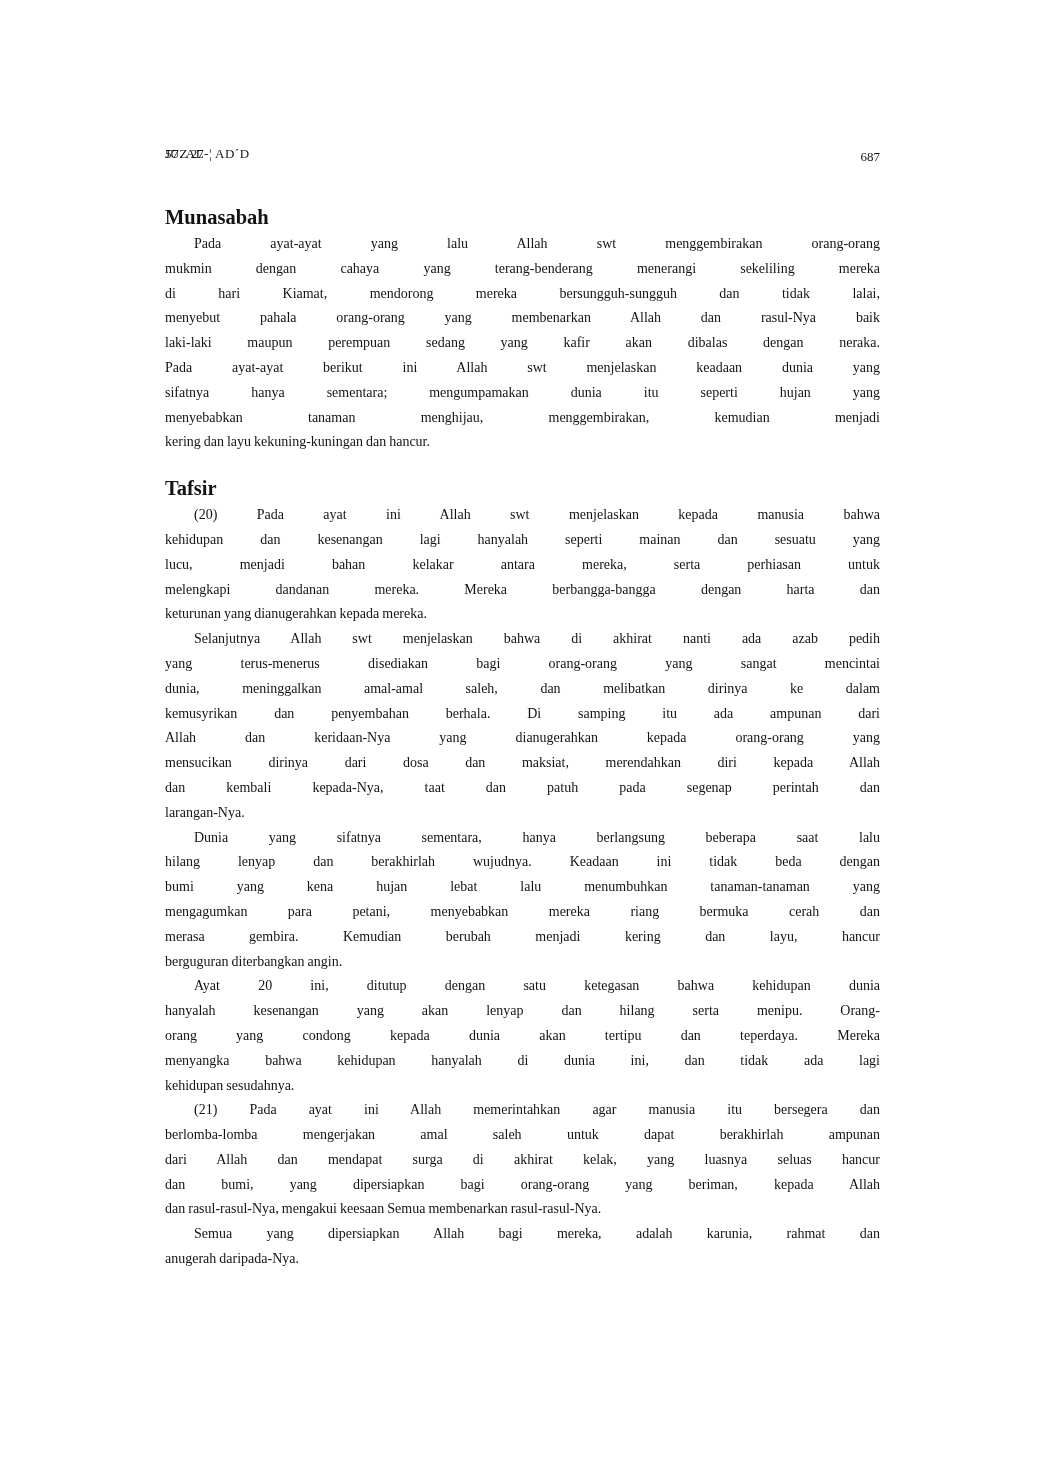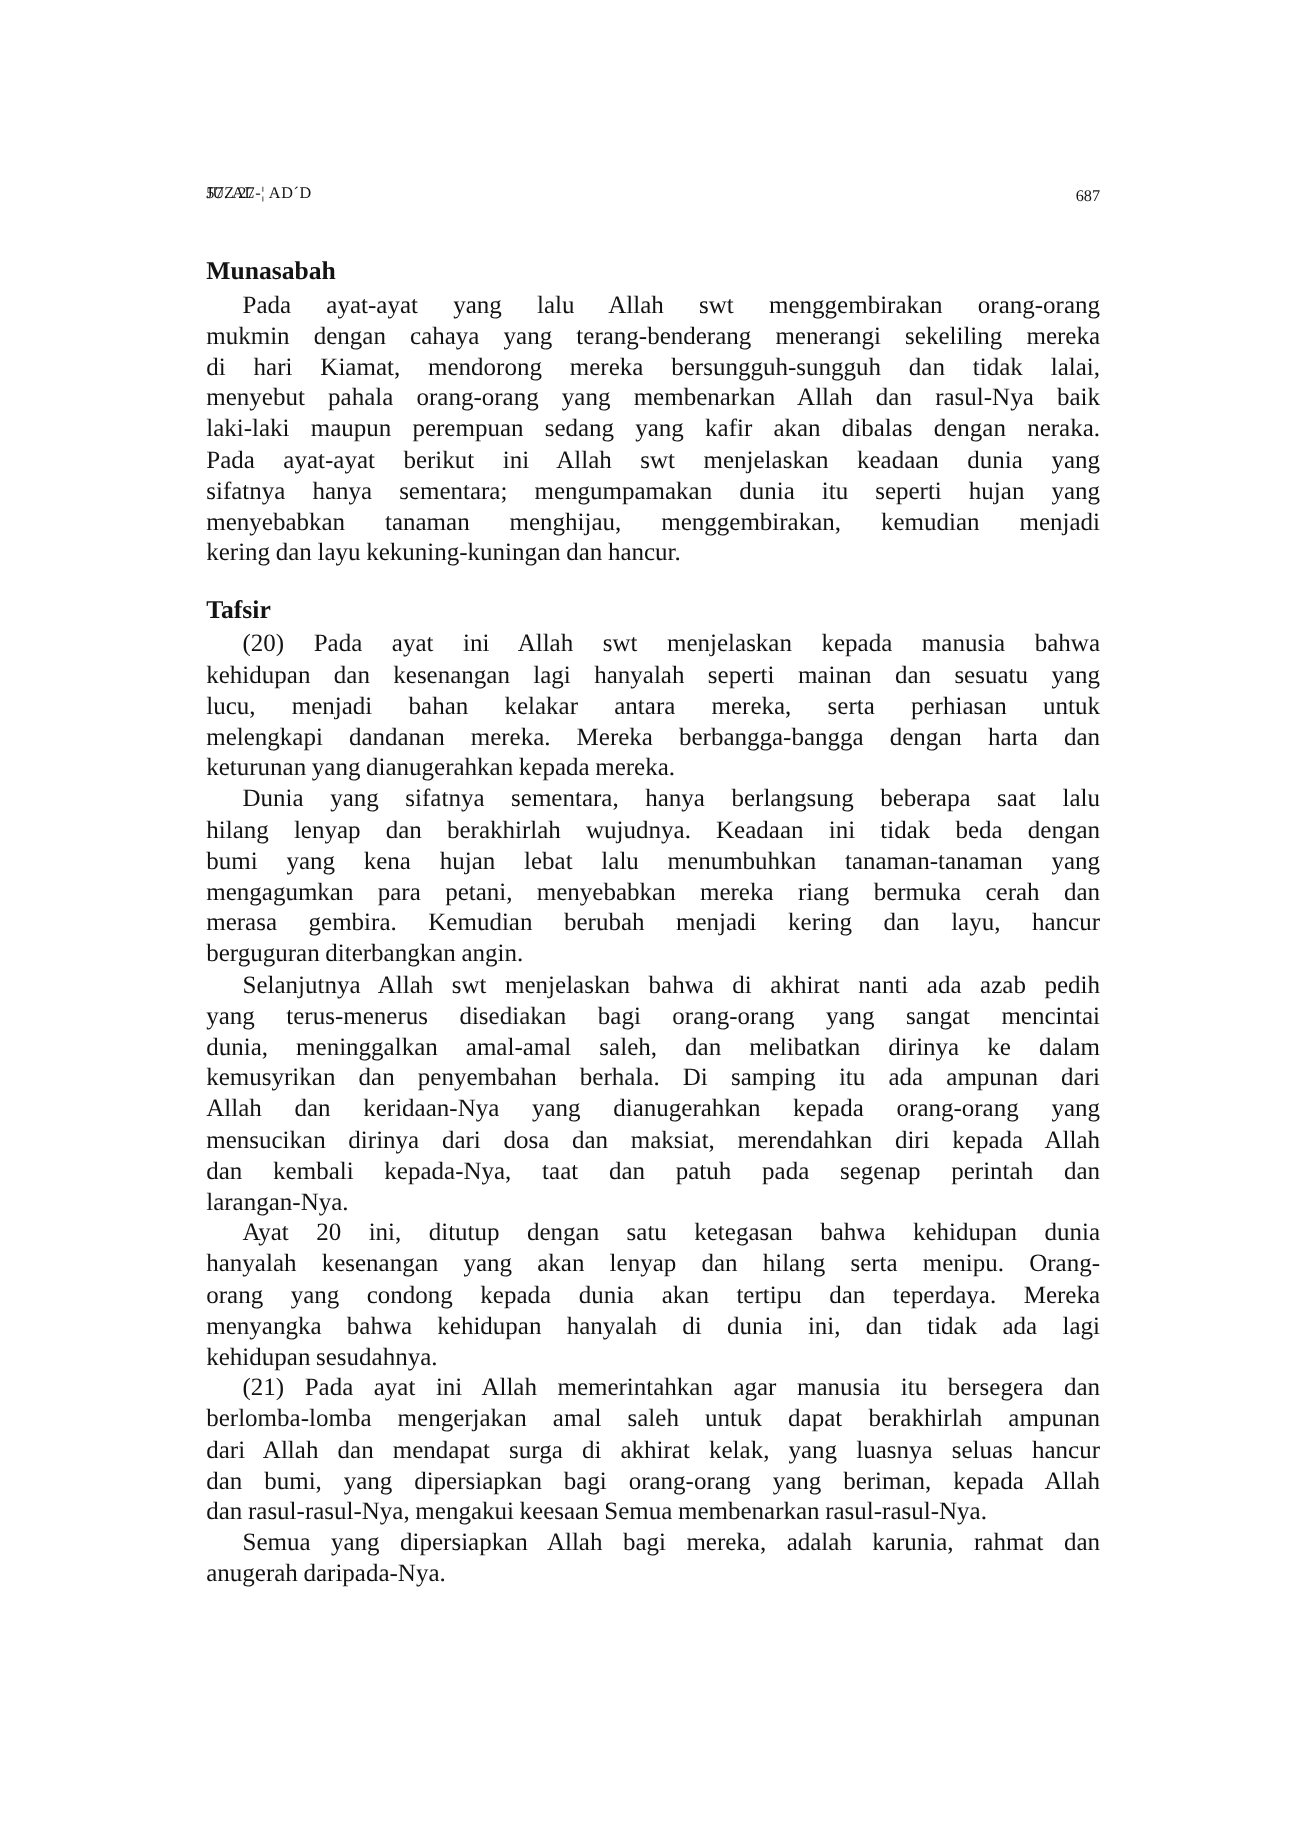--- a/index.html
+++ b/index.html
@@ -44,21 +44,21 @@
   .section-tafsir {
     margin-top: 21px;
   }
   .heading {
     font-weight: bold;
     font-size: 20.5px;
     line-height: 25px;
     margin-bottom: 2px;
   }
   .para {
-    font-size: 20px;
+    font-size: 14px;
     line-height: 24.8px;
   }
   .line {
     text-align: justify;
     text-align-last: justify;
     word-spacing: -0.5px;
     hyphens: none;
   }
   .line.last {
     text-align-last: left;
@@ -98,36 +98,36 @@
     <div class="heading">Tafsir</div>
     <div class="paras">
         <div class="para">
           <div class="line first">(20) Pada ayat ini Allah swt menjelaskan kepada manusia bahwa</div>
           <div class="line">kehidupan dan kesenangan lagi hanyalah seperti mainan dan sesuatu yang</div>
           <div class="line">lucu, menjadi bahan kelakar antara mereka, serta perhiasan untuk</div>
           <div class="line">melengkapi dandanan mereka. Mereka berbangga-bangga dengan harta dan</div>
           <div class="line last">keturunan yang dianugerahkan kepada mereka.</div>
         </div>
         <div class="para">
-          <div class="line first">Dunia yang sifatnya sementara, hanya berlangsung beberapa saat lalu</div>
-          <div class="line">hilang lenyap dan berakhirlah wujudnya. Keadaan ini tidak beda dengan</div>
-          <div class="line">bumi yang kena hujan lebat lalu menumbuhkan tanaman-tanaman yang</div>
-          <div class="line">mengagumkan para petani, menyebabkan mereka riang bermuka cerah dan</div>
-          <div class="line">merasa gembira. Kemudian berubah menjadi kering dan layu, hancur</div>
-          <div class="line last">berguguran diterbangkan angin.</div>
-        </div>
-        <div class="para">
           <div class="line first">Selanjutnya Allah swt menjelaskan bahwa di akhirat nanti ada azab pedih</div>
           <div class="line">yang terus-menerus disediakan bagi orang-orang yang sangat mencintai</div>
           <div class="line">dunia, meninggalkan amal-amal saleh, dan melibatkan dirinya ke dalam</div>
           <div class="line">kemusyrikan dan penyembahan berhala. Di samping itu ada ampunan dari</div>
           <div class="line">Allah dan keridaan-Nya yang dianugerahkan kepada orang-orang yang</div>
           <div class="line">mensucikan dirinya dari dosa dan maksiat, merendahkan diri kepada Allah</div>
           <div class="line">dan kembali kepada-Nya, taat dan patuh pada segenap perintah dan</div>
           <div class="line last">larangan-Nya.</div>
+        </div>
+        <div class="para">
+          <div class="line first">Dunia yang sifatnya sementara, hanya berlangsung beberapa saat lalu</div>
+          <div class="line">hilang lenyap dan berakhirlah wujudnya. Keadaan ini tidak beda dengan</div>
+          <div class="line">bumi yang kena hujan lebat lalu menumbuhkan tanaman-tanaman yang</div>
+          <div class="line">mengagumkan para petani, menyebabkan mereka riang bermuka cerah dan</div>
+          <div class="line">merasa gembira. Kemudian berubah menjadi kering dan layu, hancur</div>
+          <div class="line last">berguguran diterbangkan angin.</div>
         </div>
         <div class="para">
           <div class="line first">Ayat 20 ini, ditutup dengan satu ketegasan bahwa kehidupan dunia</div>
           <div class="line">hanyalah kesenangan yang akan lenyap dan hilang serta menipu. Orang-</div>
           <div class="line">orang yang condong kepada dunia akan tertipu dan teperdaya. Mereka</div>
           <div class="line">menyangka bahwa kehidupan hanyalah di dunia ini, dan tidak ada lagi</div>
           <div class="line last">kehidupan sesudahnya.</div>
         </div>
         <div class="para">
           <div class="line first">(21) Pada ayat ini Allah memerintahkan agar manusia itu bersegera dan</div>

